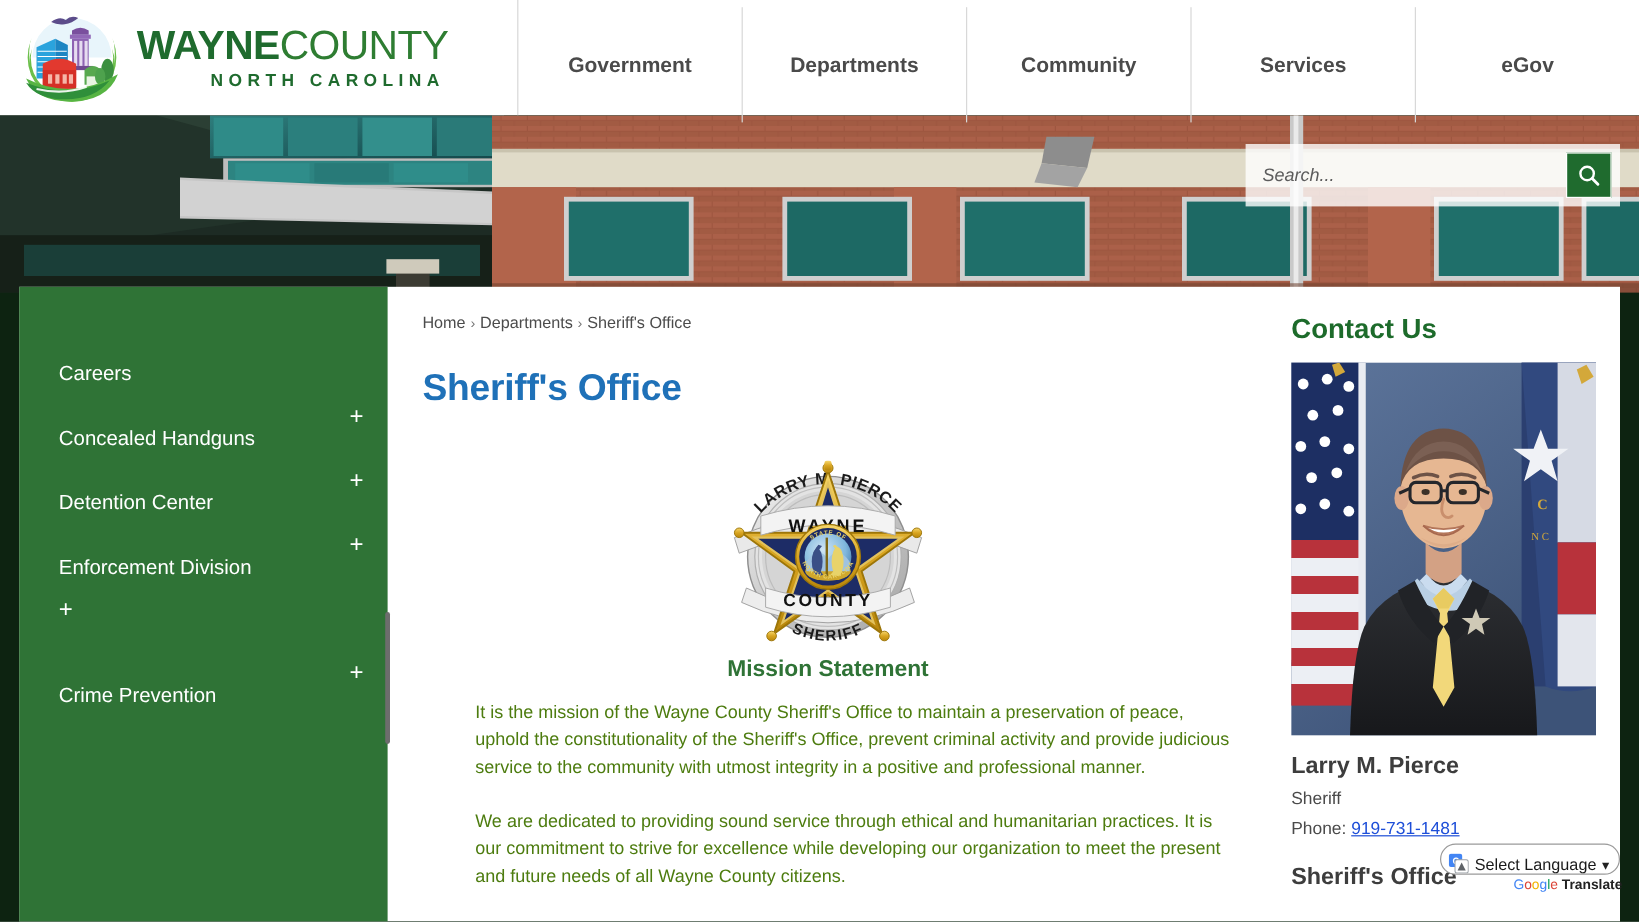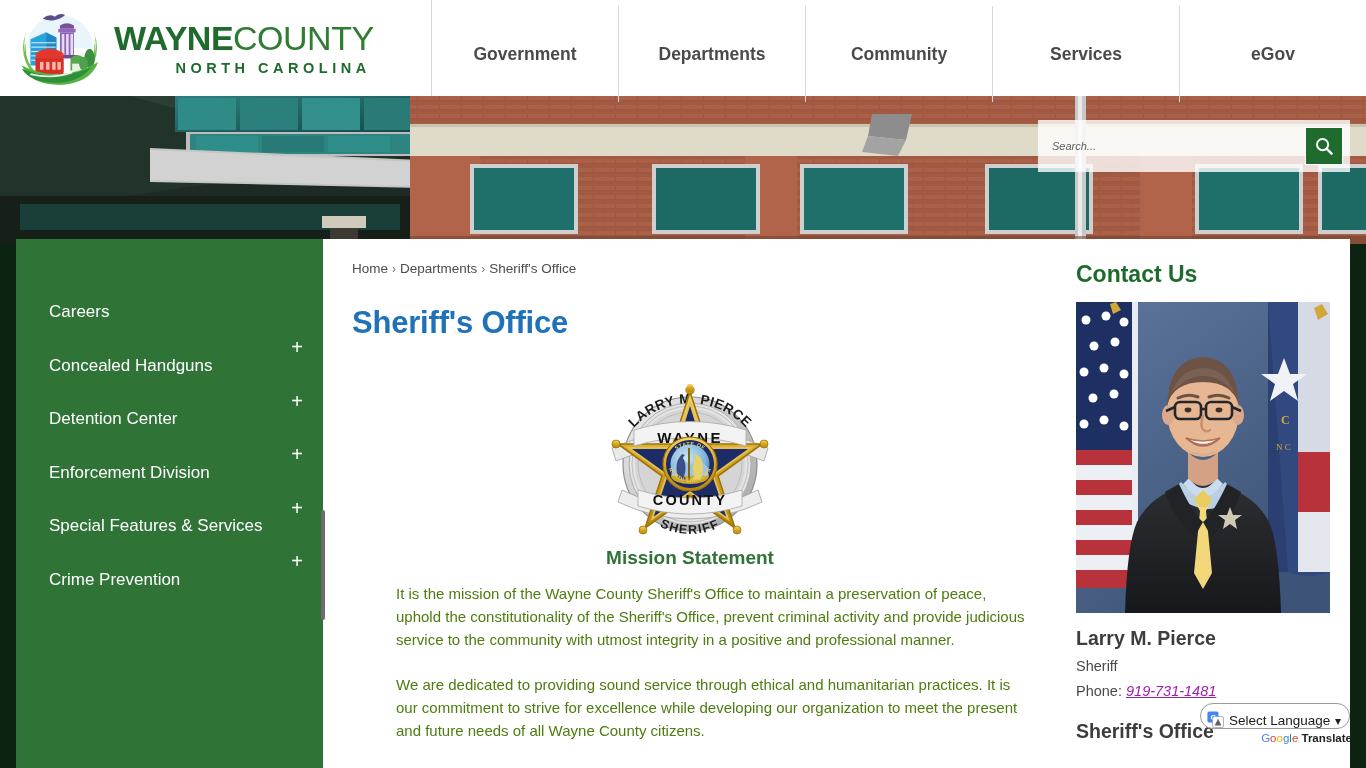--- a/index.html
+++ b/index.html
@@ -76,21 +76,21 @@
     left: 1038px; top: 120px;
     width: 312px; height: 52px;
     background: rgba(255,255,255,0.80);
     display: flex; align-items: center;
     z-index: 12;
   }
   .search-input {
     flex: 1;
     border: none; outline: none; background: transparent;
     font-family: "Liberation Sans", sans-serif;
-    font-size: 11px; font-style: italic;
+    font-size: 15px; font-style: italic;
     color: #5c5c5c;
     padding-left: 14px;
   }
   .search-input::placeholder { color: #5c5c5c; font-style: italic; opacity: 1; }
   .search-btn {
     width: 38px; height: 38px; margin-right: 7px;
     background: #1f6b2e;
     border: 1px solid #ffffff;
     display: flex; align-items: center; justify-content: center;
     cursor: pointer;
@@ -205,21 +205,21 @@
   }
   .contact-role {
     margin-top: 8px;
     font-size: 14.5px; color: #4a4a4a;
   }
   .contact-phone {
     margin-top: 9px;
     font-size: 14.5px; color: #4a4a4a;
   }
   .contact-phone a {
-    color: #a21caf; text-decoration: underline; cursor: pointer; font-style: italic;
+    color: #1d4ed8; text-decoration: underline; cursor: pointer;
   }
   .contact-office {
     margin-top: 21px;
     font-size: 19.5px; font-weight: 700;
     color: #3d3d3d;
   }
 
   
   .gtranslate {
     position: absolute;
@@ -418,21 +418,20 @@
       </div>
       <div class="side-item">
         <span class="side-label">Detention Center</span>
         <span class="side-plus">+</span>
       </div>
       <div class="side-item">
         <span class="side-label">Enforcement Division</span>
         <span class="side-plus">+</span>
       </div>
       <div class="side-item">
-        <span class="side-label">Special Features &amp; Services</span>
         <span class="side-plus">+</span>
       </div>
       <div class="side-item">
         <span class="side-label">Crime Prevention</span>
         <span class="side-plus">+</span>
       </div>
     </aside>
     <div class="side-scrollbar"></div>
 
     <main class="main">

